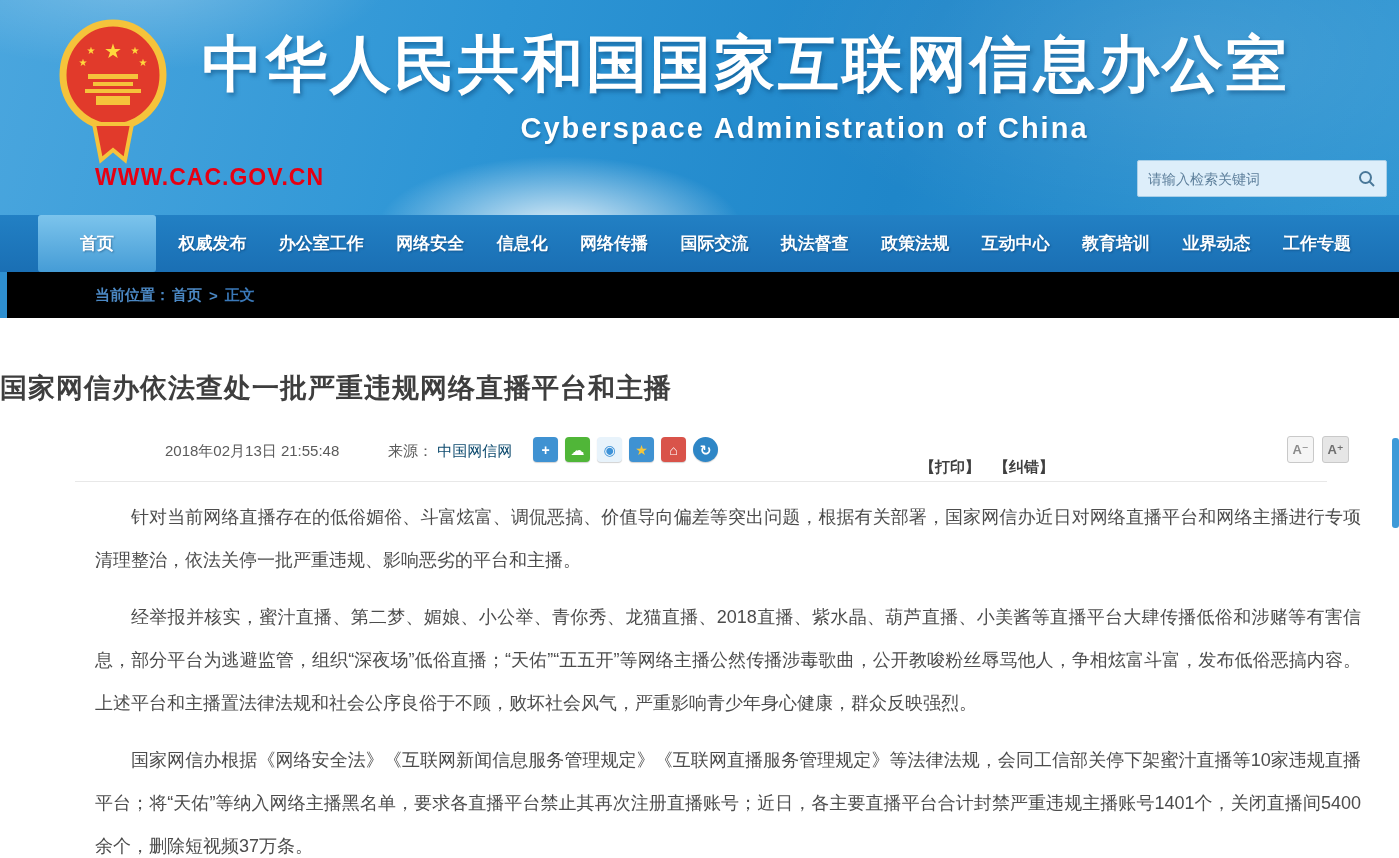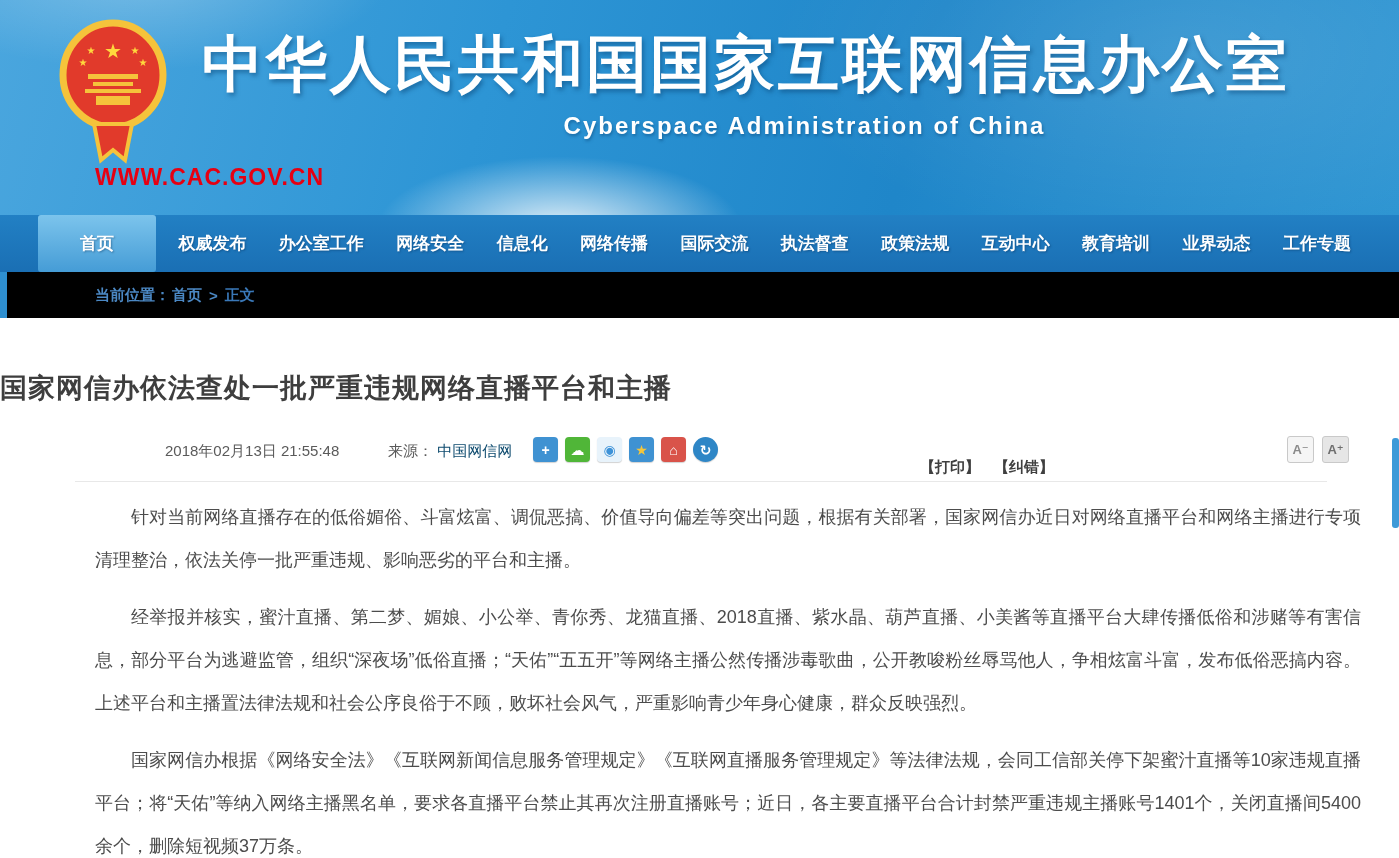--- a/index.html
+++ b/index.html
@@ -19,21 +19,21 @@
       linear-gradient(105deg,#4aa6de 0%,#2d95d5 35%,#1f86c9 65%,#2e95d2 100%);
   }
   .emblem{ position:absolute; left:58px; top:18px; width:110px; height:150px; }
   .site-title{
     position:absolute; left:202px; top:24px; white-space:nowrap;
     font-size:61px; font-weight:bold; color:#fff; letter-spacing:3px;
     text-shadow:2px 3px 4px rgba(10,70,120,.5);
   }
   .site-subtitle{
     position:absolute; left:0; right:0; top:112px; text-align:center; padding-left:210px;
-    font-size:24px; font-weight:bold; color:#fff; letter-spacing:2px;
+    font-size:29px; font-weight:bold; color:#fff; letter-spacing:2px;
     text-shadow:1px 2px 3px rgba(10,70,120,.5);
   }
   .site-url{
     position:absolute; left:95px; top:164px;
     font-size:23px; font-weight:bold; color:#e60012; letter-spacing:1px; cursor:pointer;
   }
   .search-box{
     position:absolute; right:12px; top:160px; width:250px; height:37px;
     background:#ddeefa; border:1px solid #a9cfe8; border-radius:2px;
     display:flex; align-items:center; padding:0 10px;
@@ -126,20 +126,29 @@
         <rect x="30" y="56" width="50" height="5" fill="#f5c33b"></rect>
         <rect x="35" y="64" width="40" height="4" fill="#f5c33b"></rect>
         <rect x="27" y="71" width="56" height="4" fill="#f5c33b"></rect>
         <rect x="38" y="78" width="34" height="9" fill="#f5c33b"></rect>
         <path d="M36 106 L74 106 L67 142 L55 132 L43 142 Z" fill="#e13a2b" stroke="#f5c33b" stroke-width="4"></path>
       </svg>
     </div>
     <div class="site-title">中华人民共和国国家互联网信息办公室</div>
     <div class="site-subtitle">Cyberspace Administration of China</div>
     <div class="site-url">WWW.CAC.GOV.CN</div>
+    <div class="search-box">
+      <input class="search-input" type="text" placeholder="请输入检索关键词" style="">
+      <span class="search-icon">
+        <svg width="18" height="18" viewBox="0 0 18 18" xmlns="http://www.w3.org/2000/svg">
+          <circle cx="7.5" cy="7.5" r="5.5" fill="none" stroke="#4a7899" stroke-width="2"></circle>
+          <line x1="11.5" y1="11.5" x2="16" y2="16" stroke="#4a7899" stroke-width="2"></line>
+        </svg>
+      </span>
+    </div>
   </header>
 
   <nav class="main-nav" id="main-nav">
       <div class="nav-item active">首页</div>
       <div class="nav-item">权威发布</div>
       <div class="nav-item">办公室工作</div>
       <div class="nav-item">网络安全</div>
       <div class="nav-item">信息化</div>
       <div class="nav-item">网络传播</div>
       <div class="nav-item">国际交流</div>

